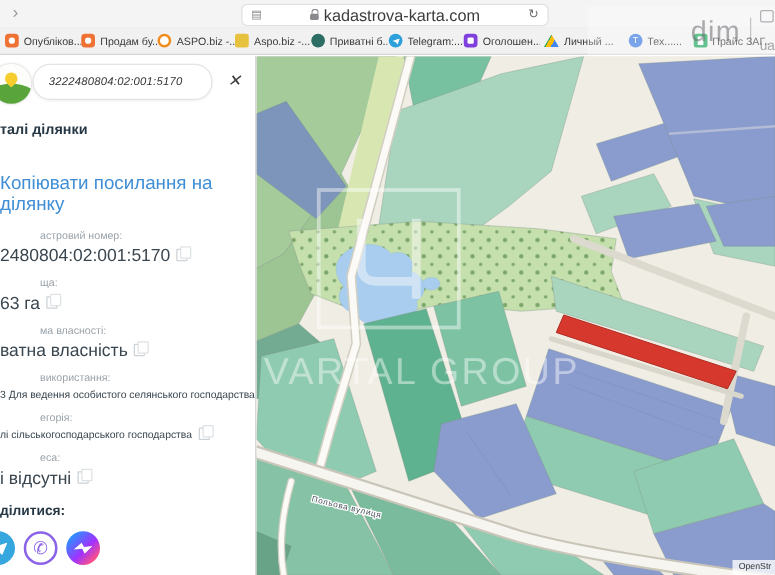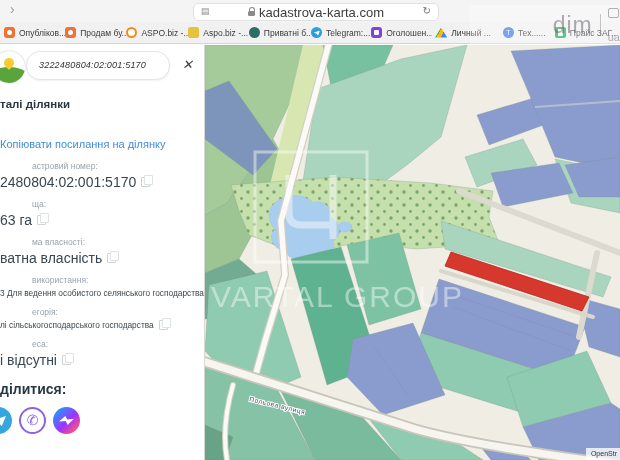--- a/index.html
+++ b/index.html
@@ -44,28 +44,28 @@
   .logo{position:absolute;left:-7px;top:1px;width:32px;height:32px;border-radius:50%;background:#fdfdfb;
         overflow:hidden;box-shadow:0 0 2px rgba(0,0,0,.25);}
   .logo::after{content:"";position:absolute;left:-6px;top:16px;width:44px;height:26px;border-radius:50%;background:#5aa43c;}
   .logo .pin{position:absolute;left:11px;top:7px;width:10px;height:10px;background:#f7cd2e;
              border-radius:50% 50% 50% 0;transform:rotate(-45deg);z-index:2;}
   .searchbox{position:absolute;left:26px;top:1px;width:142px;height:27px;background:#fff;border:1px solid #e4e4e6;
              border-radius:14px;box-shadow:0 1px 2px rgba(0,0,0,.06);}
   .searchbox span{display:block;padding-left:12px;line-height:27px;font-size:9px;color:#333;letter-spacing:.2px;white-space:nowrap;}
   .close-x{position:absolute;left:182px;top:7px;font-size:13px;color:#3d3d3d;}
   .ptitle{margin:12px 0 5px 0;font-size:11.5px;font-weight:bold;color:#273845;}
-  .plink{font-size:11px;color:#3f8ed6;margin-bottom:11px;margin-top:28px;}
+  .plink{font-size:15px;color:#3f8ed6;margin-bottom:11px;margin-top:28px;}
   .field{margin-bottom:9px;}
   .flabel{font-size:8.5px;color:#9aa3aa;margin-bottom:3px;margin-left:32px;}
   .fvalue{font-size:14px;color:#3a464f;display:flex;align-items:center;white-space:nowrap;}
   .fvalue.sm{font-size:8.3px;}
   .copy{display:inline-block;width:7px;height:8px;border:1px solid #ccd2d6;border-radius:1px;margin-left:5px;position:relative;flex:none;}
   .copy::before{content:"";position:absolute;left:2px;top:-3px;width:7px;height:8px;border:1px solid #dde2e5;border-radius:1px;background:#fff;}
-  .share-title{margin-top:13px;font-size:14px;font-weight:bold;color:#273845;}
+  .share-title{margin-top:13px;font-size:11px;font-weight:bold;color:#273845;}
   .share-row{display:flex;gap:7px;margin-top:10px;align-items:center;}
   .sic{width:27px;height:27px;border-radius:50%;flex:none;position:relative;}
   .sic.tg{background:#35a6de;margin-left:-15px;}
   .sic.tg::after{content:"";position:absolute;left:7px;top:9px;width:14px;height:10px;background:#fff;
                  clip-path:polygon(0 45%,100% 0,70% 100%,40% 62%);}
   .sic.vb{background:#fff;border:2px solid #8a63e8;box-sizing:border-box;color:#8a63e8;
           font-size:14px;line-height:23px;text-align:center;}
   .sic.ms{background:linear-gradient(135deg,#00b2ff 0%,#a033ff 55%,#ff5280 85%,#ff7061 100%);}
   .sic.ms::after{content:"";position:absolute;left:6px;top:8px;width:15px;height:11px;background:#fff;
                  clip-path:polygon(0 60%,42% 10%,55% 42%,100% 35%,58% 90%,45% 55%);}

